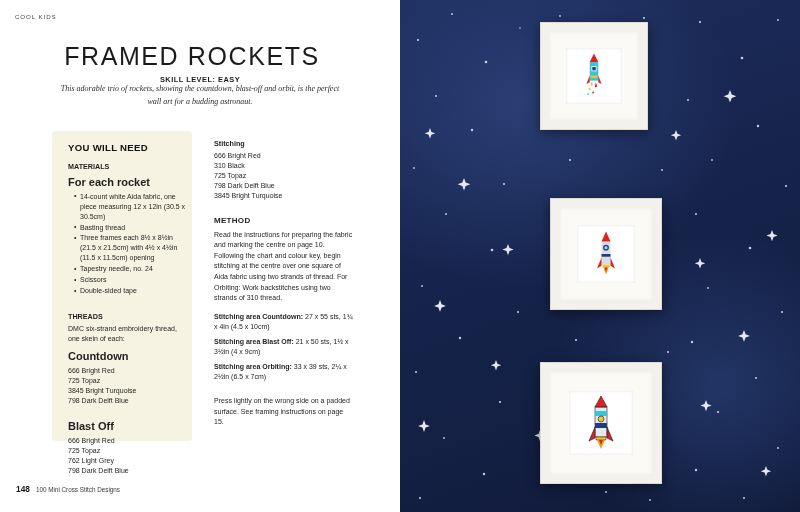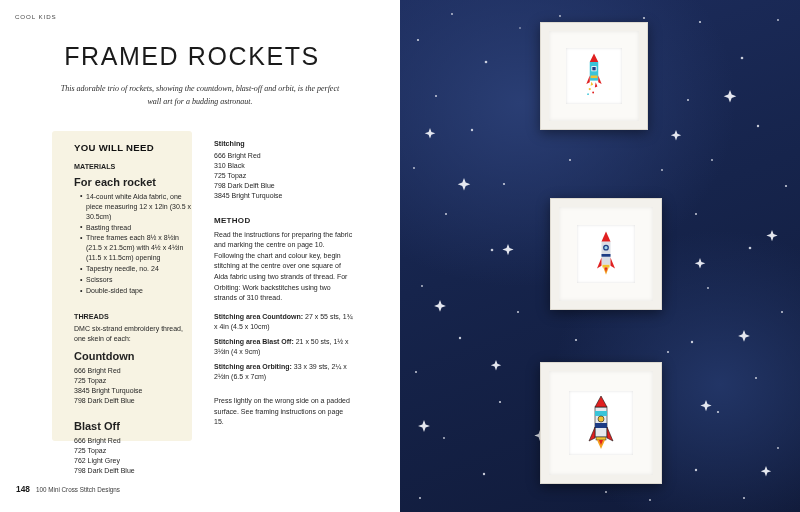--- a/index.html
+++ b/index.html
@@ -77,21 +77,21 @@
     top: 131px;
     left: 52px;
     width: 140px;
     height: 310px;
     background: #f7f3e3;
     border-radius: 3px;
   }
   .panel-inner {
     position: absolute;
     top: 141px;
-    left: 74px;
+    left: 68px;
     width: 122px;
     font-size: 7px;
     color: #1f1f1f;
     line-height: 1.5;
   }
   .panel-title {
     font-size: 9.6px;
     font-weight: bold;
     letter-spacing: 0.3px;
     margin-bottom: 7px;
@@ -234,20 +234,21 @@
 <body>
 
 <div class="page">
 
   <div class="left-page">
 
     <div class="running-head">COOL KIDS</div>
 
     <div class="title">FRAMED ROCKETS</div>
 
+    <div class="skill">SKILL LEVEL: EASY</div>
 
     <div class="intro">This adorable trio of rockets, showing the countdown, blast-off and orbit, is the perfect wall art for a budding astronaut.</div>
 
     <div class="panel"></div>
     <div class="panel-inner">
       <div class="panel-title">YOU WILL NEED</div>
       <div class="sec-head">MATERIALS</div>
       <div class="sub-head">For each rocket</div>
       <ul class="bullets">
         <li>14-count white Aida fabric, one piece measuring 12 x 12in (30.5 x 30.5cm)</li>

